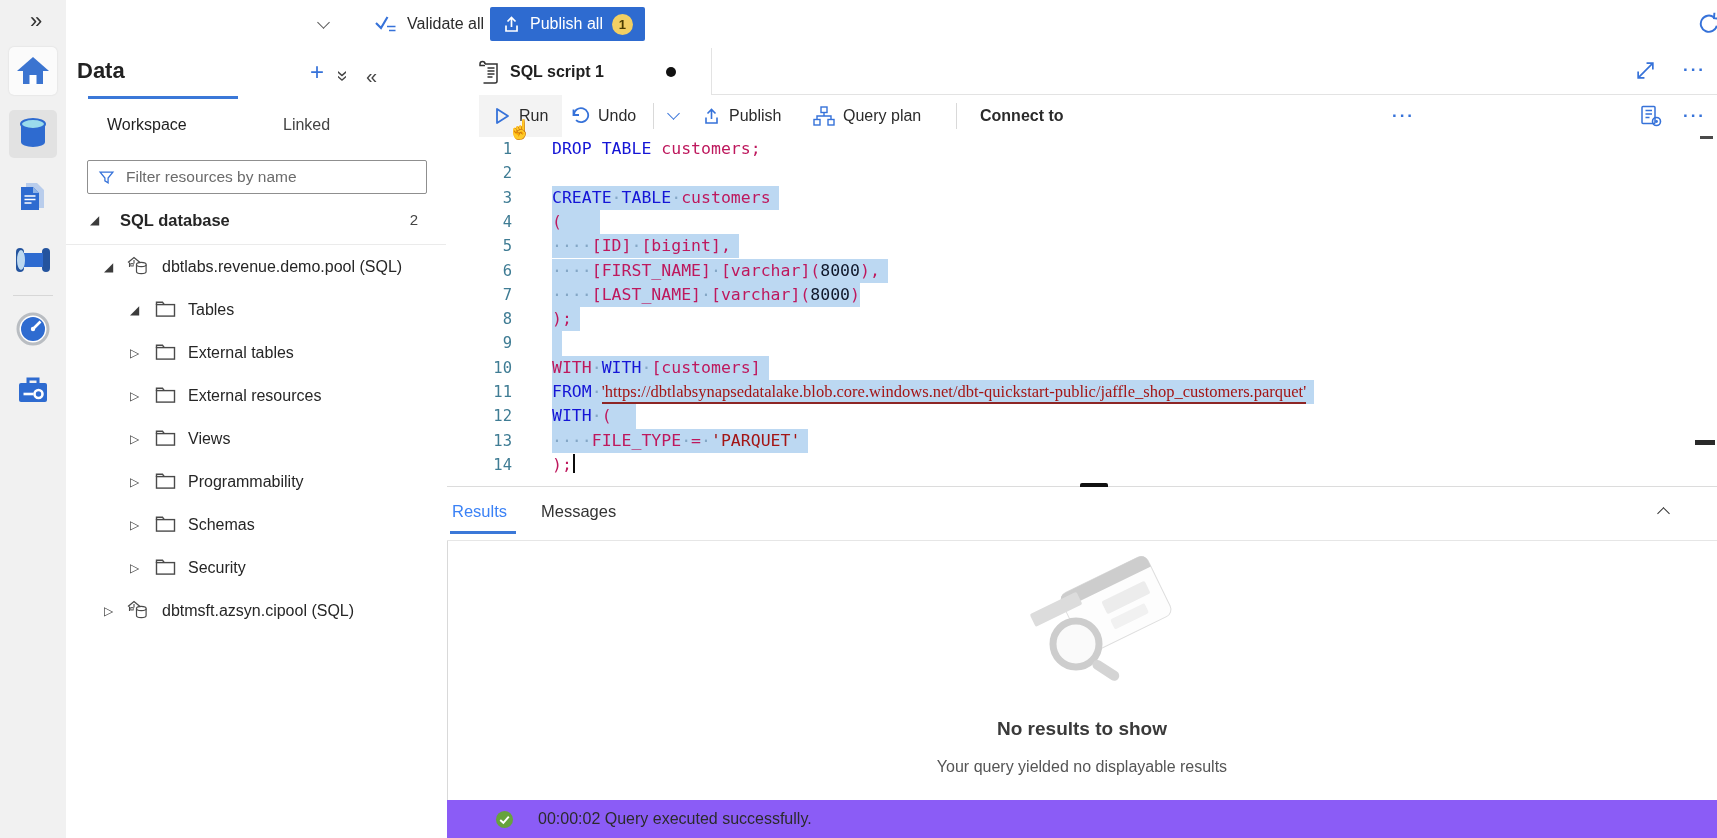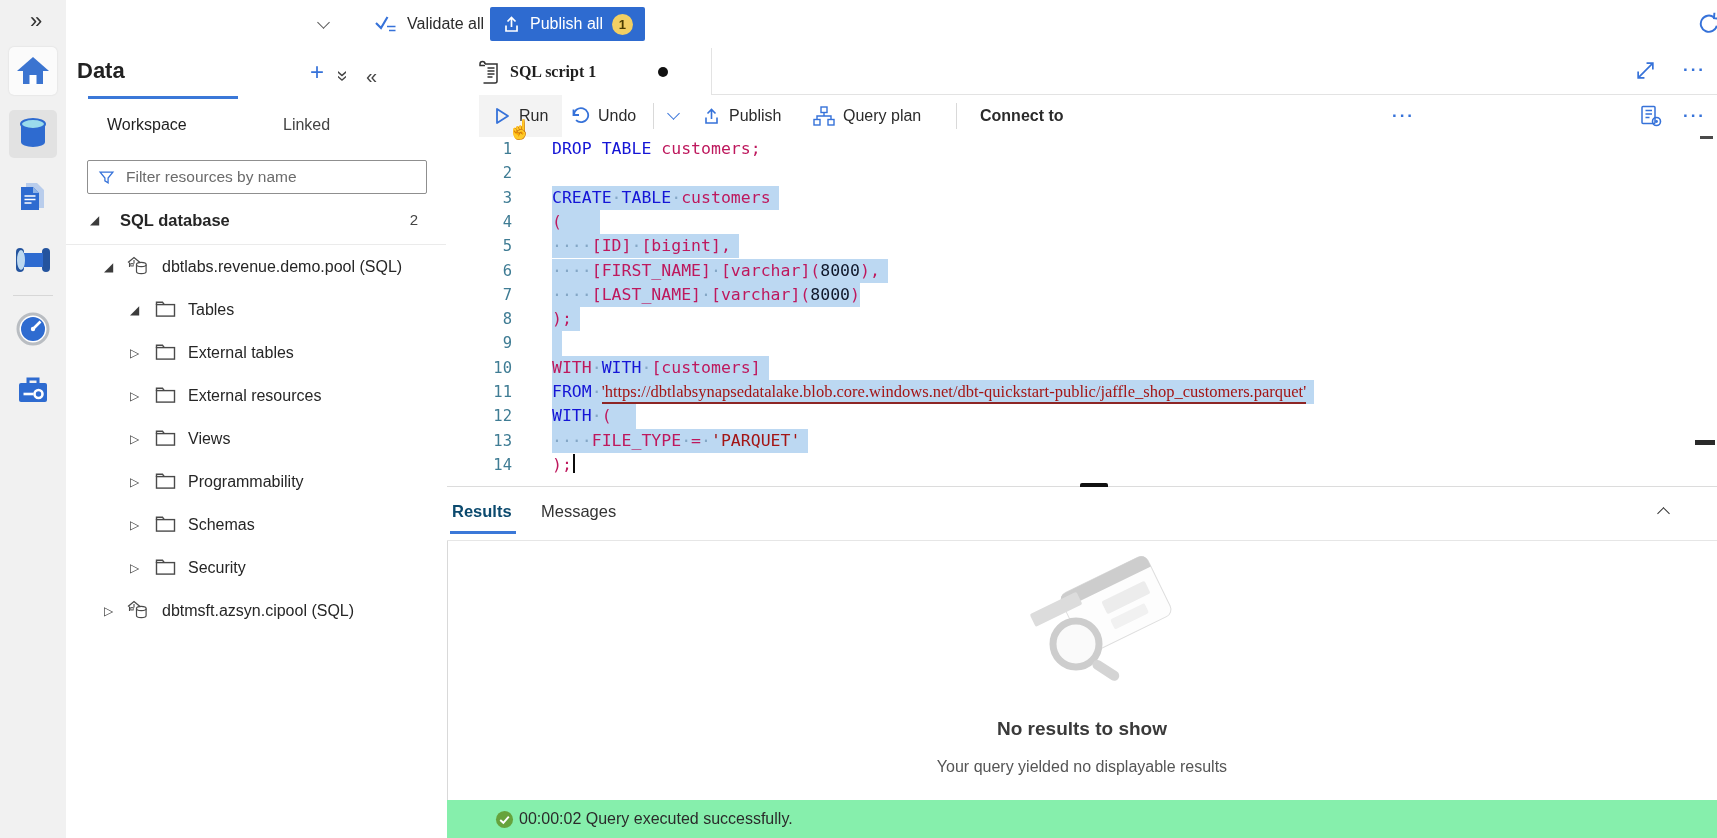--- a/index.html
+++ b/index.html
@@ -35,21 +35,21 @@
   .trow{position:absolute;left:66px;width:380px;height:43px;cursor:pointer;}
   .trow .twisty{position:absolute;top:12px;font-size:12px;color:#3c3c3c;}
   .trow .tlabel{position:absolute;top:10px;font-size:16px;color:#262626;white-space:nowrap;}
   .trow.section .tlabel{font-weight:700;font-size:16.5px;}
   .trow .tcount{position:absolute;right:28px;top:10px;font-size:15px;color:#444;}
   .trow.section{border-bottom:1px solid #ebebeb;}
   .ticon{position:absolute;top:9px;}
   
   #tabbar{left:447px;top:48px;right:0;height:47px;background:#fff;}
   #sqltab{position:absolute;left:0;top:0;width:265px;height:47px;border-right:1px solid #e3e3e3;display:flex;align-items:center;gap:10px;padding-left:31px;box-sizing:border-box;cursor:pointer;}
-  #sqltab .title{font-size:16px;font-weight:700;color:#1f1f1f;font-family:Liberation Serif, serif;}
+  #sqltab .title{font-size:16px;font-weight:700;color:#1f1f1f;}
   #dirty-dot{width:10px;height:10px;border-radius:50%;background:#111;margin-left:52px;}
   #tabbar-line{position:absolute;left:712px;top:94px;right:0;height:1px;background:#e3e3e3;}
   #toolbar{left:447px;top:95px;right:0;height:42px;background:#fff;border-bottom:1px solid #e3e3e3;}
   .tbtn{position:absolute;top:0;height:42px;display:flex;align-items:center;gap:8px;font-size:16px;color:#2b2b2b;cursor:pointer;}
   .vdiv{position:absolute;top:8px;width:1px;height:26px;background:#d9d9d9;}
   #connect-label{font-weight:600;}
   #pool-dd{position:absolute;left:631px;top:5px;width:282px;height:31px;border:1px solid #8f8f8f;background:#fff;display:flex;align-items:center;gap:9px;padding-left:9px;box-sizing:border-box;font-size:15.5px;color:#222;cursor:pointer;}
   #pool-dd .chev{margin-left:auto;margin-right:10px;}
   .dots{letter-spacing:2px;font-size:17px;color:#3672d9;font-weight:bold;cursor:pointer;}
   
@@ -62,27 +62,27 @@
   .t-stru{color:#a31515;border-bottom:2px solid #8d2525;padding-bottom:1px;font-family:Liberation Serif, serif;}
   .caret{display:inline-block;width:2px;height:19px;background:#0b0b0b;vertical-align:-3px;margin-left:1px;}
   #ovr-mark1{left:1695px;top:440px;width:20px;height:5px;background:#2a2a2a;}
   #ovr-mark2{left:1700px;top:136px;width:13px;height:3px;background:#4a4a4a;}
   #cursor-hand{left:508px;top:118px;font-size:19px;color:#3d3d3d;text-shadow:0 0 2px #fff;}
   
   #splitline{left:447px;top:486px;right:0;height:1px;background:#dcdcdc;}
   #split-handle{left:1080px;top:483px;width:28px;height:6px;background:#111;border-radius:2px;cursor:row-resize;}
   #results-tabs{left:447px;top:487px;right:0;height:53px;background:#fff;border-bottom:1px solid #e6e6e6;}
   .rtab{position:absolute;top:15px;font-size:16.5px;color:#333;cursor:pointer;}
-  .rtab.active{font-weight:700;color:#0c4a6e;}
+  .rtab.active{font-weight:400;color:#3b82f6;}
   #rtab-underline{position:absolute;left:3px;top:44px;width:66px;height:3px;background:#3b78d8;}
   #collapse-results{position:absolute;right:44px;top:16px;width:14px;height:14px;cursor:pointer;}
   #empty-title{left:447px;top:718px;width:1270px;text-align:center;font-size:19px;font-weight:600;color:#3a3a3a;}
   #empty-sub{left:447px;top:758px;width:1270px;text-align:center;font-size:16px;color:#555;}
   
-  #statusbar{left:447px;top:800px;right:0;height:38px;background:#86efac;display:flex;align-items:center;gap:5px;padding-left:48px;font-size:16px;color:#2b2b2b;}
+  #statusbar{left:447px;top:800px;right:0;height:38px;background:#8b5cf6;display:flex;align-items:center;gap:24px;padding-left:48px;font-size:16px;color:#2b2b2b;}
 </style>
 </head>
 <body>
 
 <div id="rail" class="abs">
   <div id="rail-expand">»</div>
   <div class="rail-item tile" style="top:47px">
     <svg width="34" height="30" viewBox="0 0 34 30">
         <polygon points="17,1 33,15 1,15" fill="#3b74d0"></polygon>
         <rect x="7" y="13" width="20" height="15" fill="#3b74d0"></rect>

